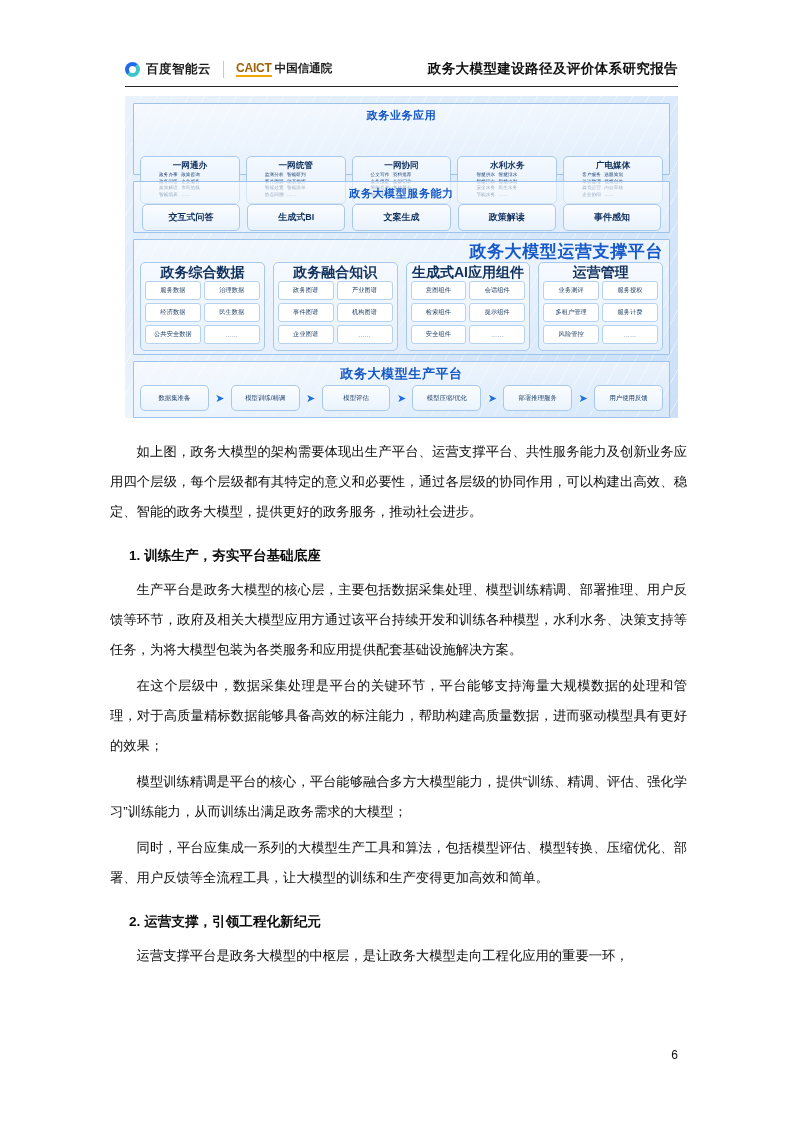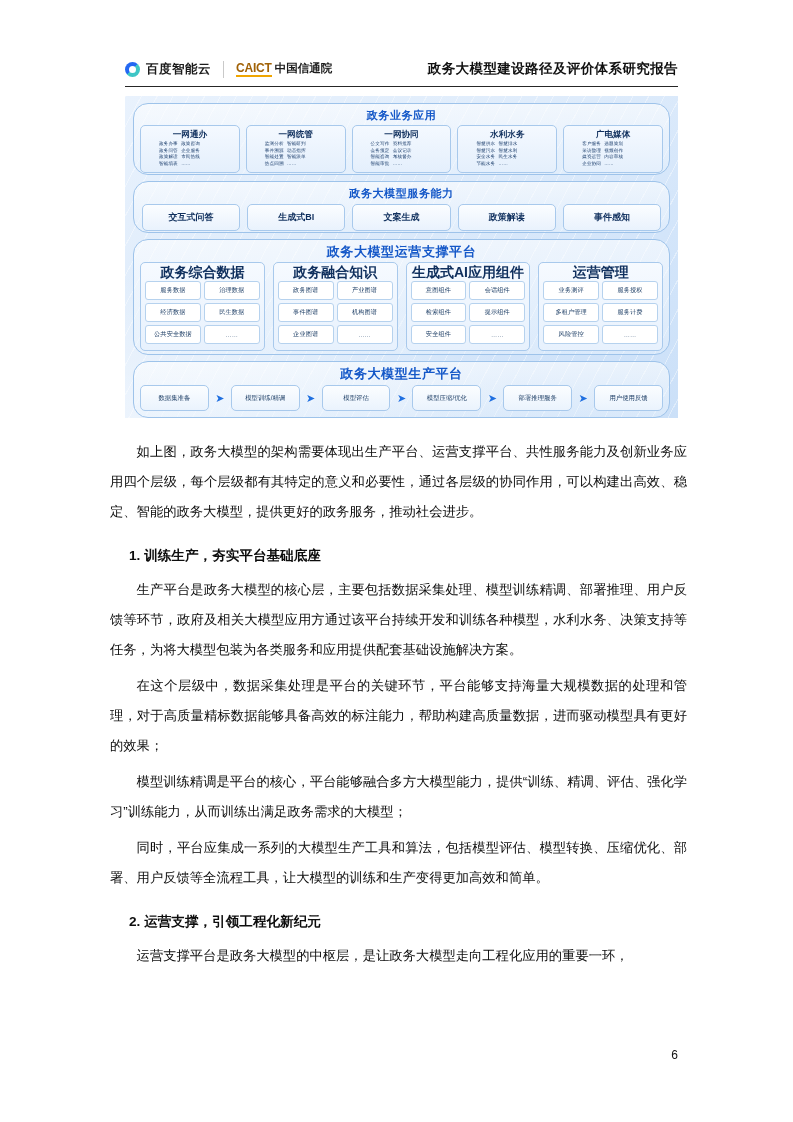--- a/index.html
+++ b/index.html
@@ -53,36 +53,36 @@
   .figure::before{
     content:"";position:absolute;inset:0;
     background:
       radial-gradient(120% 80% at 8% 100%, rgba(255,255,255,.55) 0%, rgba(255,255,255,0) 55%),
       repeating-linear-gradient(118deg, rgba(255,255,255,.40) 0px, rgba(255,255,255,.40) 1px, rgba(255,255,255,0) 1px, rgba(255,255,255,0) 14px);
     pointer-events:none;
   }
   .fig-inner{position:relative;z-index:2;padding:7px 8px;box-sizing:border-box;}
 
   .band{
-    border:1px solid #9ec3ea;border-radius:15px;
+    border:1px solid #9ec3ea;border-radius:1px;
     background:linear-gradient(180deg,rgba(255,255,255,.58),rgba(233,243,253,.42));
     box-sizing:border-box;margin-bottom:6px;position:relative;
   }
   .band-title{
     text-align:center;font-weight:bold;color:#1558c8;letter-spacing:.6px;
   }
 
   
   .band1{height:72px;padding:3px 6px 5px;}
   .band1 .band-title{font-size:11px;line-height:16px;}
   .app-row{display:flex;gap:6px;margin-top:2px;}
   .app-card{
     flex:1;border:1px solid #a8c9ec;border-radius:5px;
     background:linear-gradient(180deg,#f4f9ff 0%,#e4effc 100%);
-    padding:2px 16px 3px;box-sizing:border-box;height:48px;
+    padding:2px 16px 3px;box-sizing:border-box;height:48px;margin-top:31px;
   }
   .app-card-title{
     text-align:center;font-size:8.6px;font-weight:bold;color:#10305e;line-height:12px;
   }
   .app-tags{
     display:flex;flex-wrap:wrap;gap:0 3px;justify-content:flex-start;
     padding:1px 2px 0;
   }
   .app-tags span{
     font-size:4.6px;line-height:6.6px;color:#1d3f6d;white-space:nowrap;
@@ -96,21 +96,21 @@
   .cap-row{display:flex;gap:7px;margin-top:2px;}
   .cap-chip{
     flex:1;height:25px;border:1px solid #a8c9ec;border-radius:5px;
     background:linear-gradient(180deg,#fbfdff 0%,#e9f2fd 100%);
     display:flex;align-items:center;justify-content:center;
     font-size:9px;font-weight:bold;color:#10305e;
   }
 
   
   .band3{height:116px;padding:3px 6px 6px;}
-  .band3 .band-title{font-size:13px;line-height:17px;}
+  .band3 .band-title{font-size:17px;line-height:17px;text-align:right;}
   .ops-row{display:flex;gap:8px;margin-top:2px;}
   .ops-col{
     flex:1;border:1px solid #a8c9ec;border-radius:5px;
     background:linear-gradient(180deg,#f6faff 0%,#e7f1fd 100%);
     padding:3px 4px 4px;box-sizing:border-box;height:89px;
   }
   .ops-col-title{
     text-align:center;font-size:14px;font-weight:bold;color:#10305e;
     line-height:13px;margin-bottom:2px;
   }

